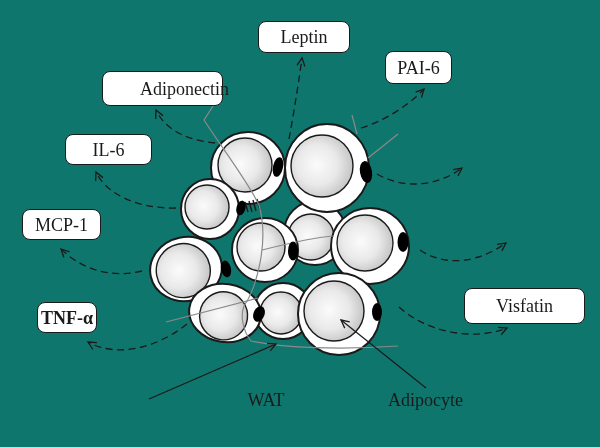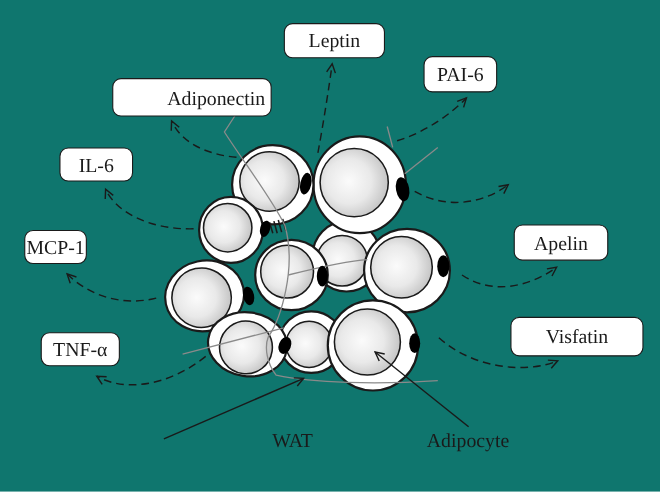--- a/index.html
+++ b/index.html
@@ -139,31 +139,30 @@
     <g stroke="#1a1a1a" stroke-width="1.3" fill="none">
       <path marker-end="url(#ah)" d="M149,399 L276,344"></path>
       <path marker-end="url(#ah)" d="M426,388 L341,320"></path>
     </g>
   </svg>
 
   <div class="label-box" style="left:258px;top:21px;width:92px;height:32px;">Leptin</div>
 
   <div class="label-box" style="left:385px;top:51px;width:67px;height:33px;">PAI-6</div>
 
-  <div class="label-box" style="left:102px;top:71px;width:145px;height:35px;padding-left:44px;">Adiponectin</div>
+  <div class="label-box" style="left:102px;top:71px;width:121px;height:35px;padding-left:44px;">Adiponectin</div>
 
 
-  <div class="label-box" style="left:54px;top:134px;width:67px;height:31px;">IL-6</div>
+  <div class="label-box" style="left:65px;top:134px;width:87px;height:31px;">IL-6</div>
 
-  <div class="label-box" style="left:467px;top:204px;width:86px;height:33px;">Apelin</div>
 
-  <div class="label-box" style="left:22px;top:209px;width:57px;height:31px;">MCP-1</div>
+  <div class="label-box" style="left:22px;top:209px;width:79px;height:31px;">MCP-1</div>
 
   <div class="label-box" style="left:464px;top:288px;width:121px;height:36px;">Visfatin</div>
 
-  <div class="label-box" style="left:37px;top:302px;width:72px;height:31px;">TNF-α</div>
+  <div class="label-box" style="left:37px;top:302px;width:60px;height:31px;font-weight:bold;">TNF-α</div>
 
 
   <div class="plain-label" style="left:241px;top:391px;width:50px;">WAT</div>
 
   <div class="plain-label" style="left:383px;top:391px;width:85px;">Adipocyte</div>
 
 </div>
 
 </body></html>

